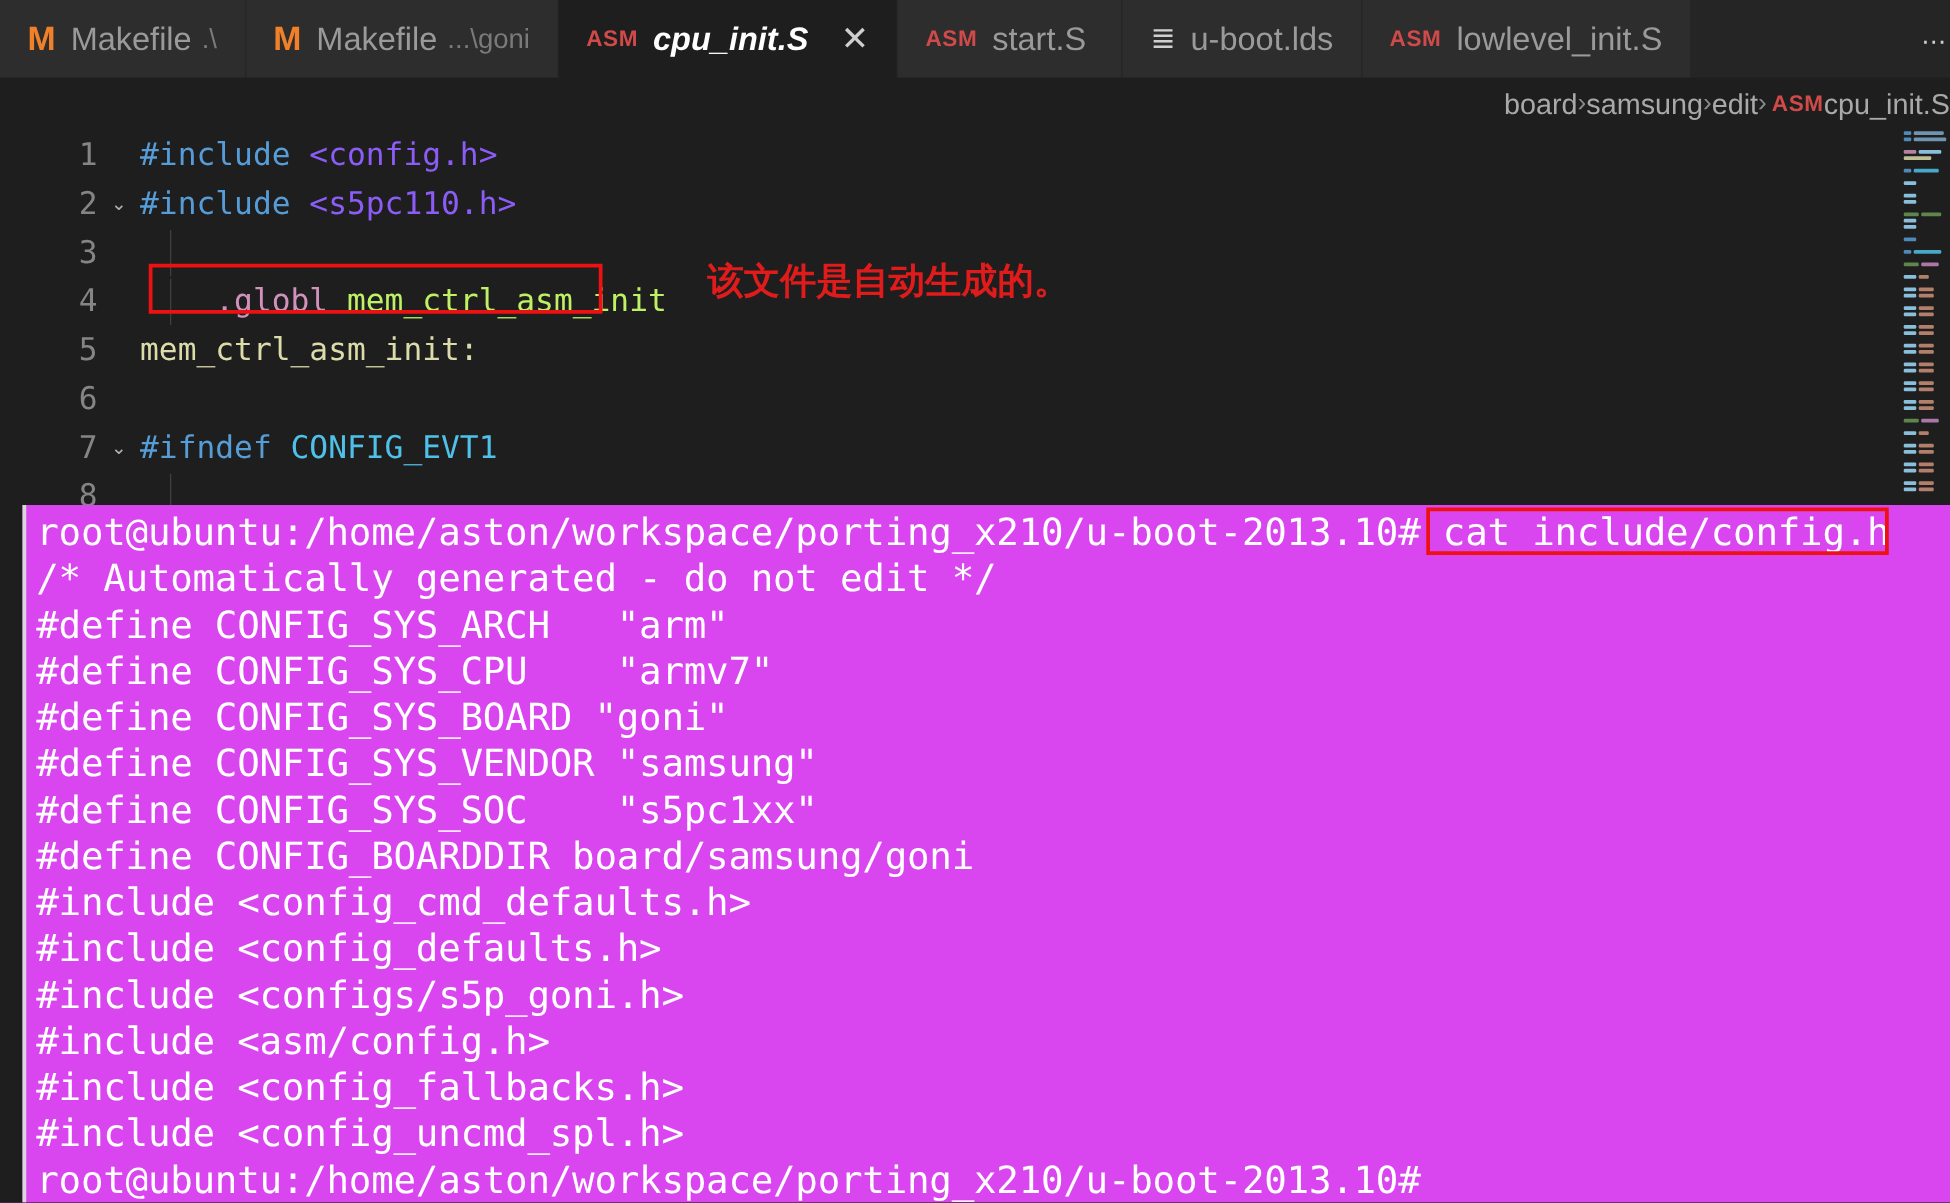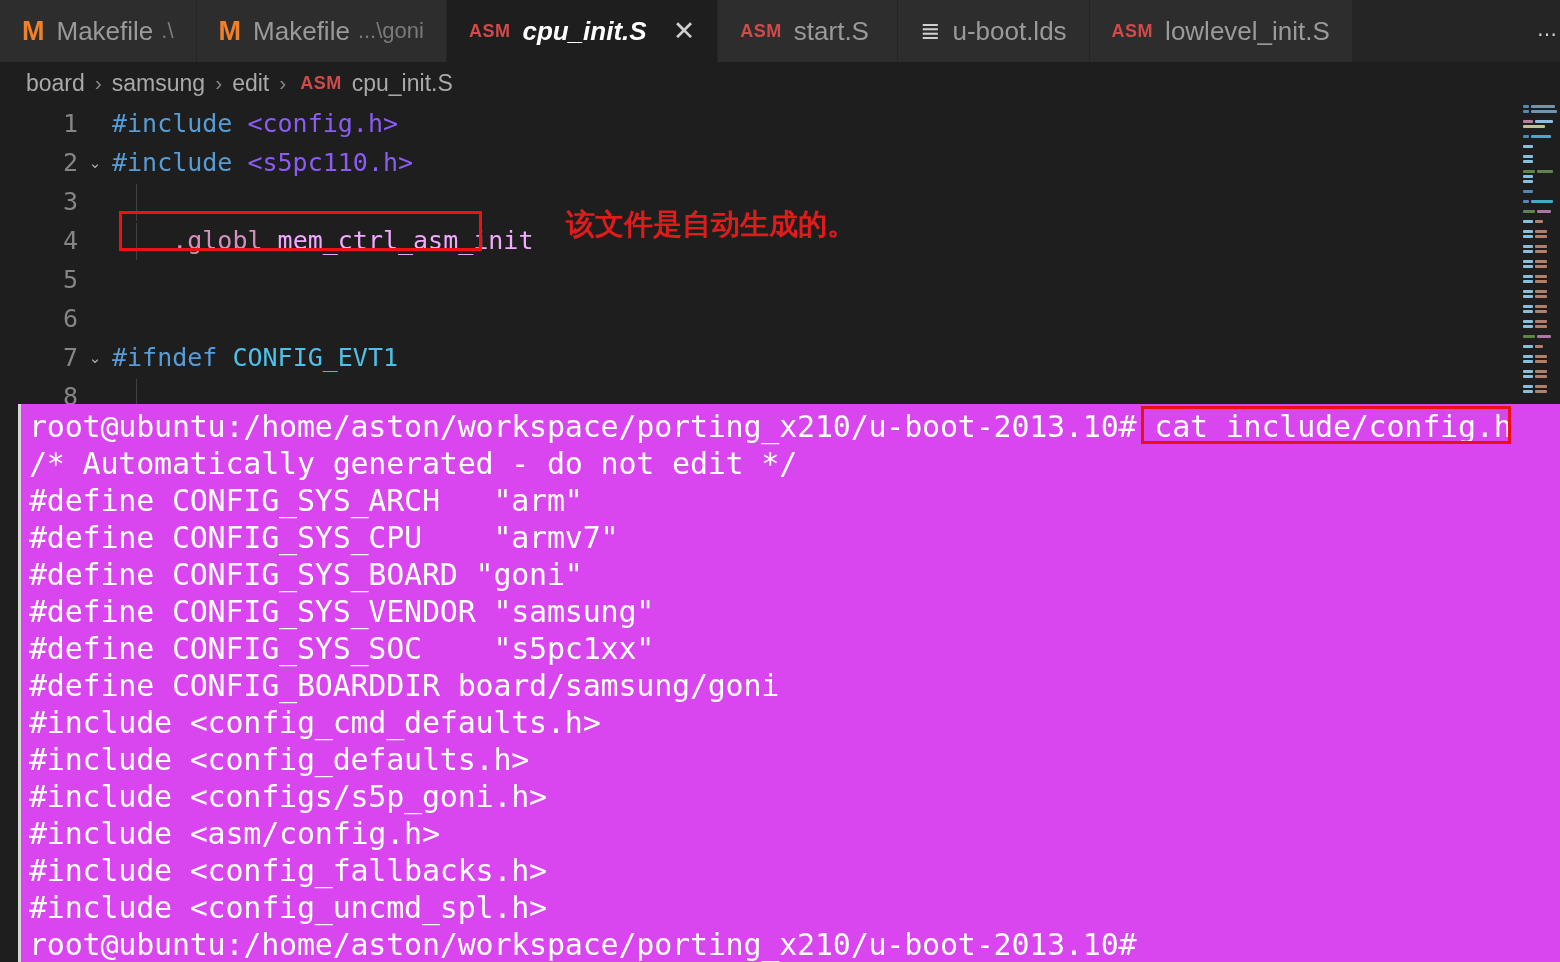--- a/index.html
+++ b/index.html
@@ -91,24 +91,23 @@
     letter-spacing: 1px;
     line-height: 1;
   }
 
   
   #breadcrumb {
     height: 42px;
     background: #1e1e1e;
     display: flex;
     align-items: center;
-    padding-left: 26px;
-    gap: 10px;
     color: #a9a9a9;
     font-size: 23px;
+    justify-content: flex-end;
   }
   #breadcrumb .sep { color: #8a8a8a; font-size: 21px; }
   #breadcrumb .crumb-ico { margin-left: 4px; }
 
   
   #editor {
     position: relative;
     height: 300px;
     background: #1e1e1e;
     overflow: hidden;
@@ -133,21 +132,21 @@
     flex: none;
     text-align: center;
     color: #b0b0b0;
     font-size: 15px;
     font-family: "Liberation Sans", sans-serif;
   }
   .codetext { color: #d4d4d4; position: relative; }
   .kw-pre { color: #569cd6; }   
   .kw-str { color: #8b5cf6; }   
   .kw-dir { color: #d291bc; }   
-  .kw-id  { color: #f0abfc; }   
+  .kw-id  { color: #bef264; }   
   .kw-lbl { color: #dcdcaa; }   
   .kw-mac { color: #4fc1e9; }   
   .indent-guide {
     position: absolute;
     width: 1px;
     background: #404040;
     left: 136px;
   }
   #hl-include {
     position: absolute;
@@ -282,21 +281,21 @@
   </div>
 
 <div id="editor">
   <div id="code-host">
       <div class="code-line"><span class="lnum">1</span><span class="fold"></span><span class="codetext"><span class="kw-pre">#include </span><span class="kw-str">&lt;config.h&gt;</span></span></div>
       <div class="code-line"><span class="lnum">2</span><span class="fold">⌄</span><span class="codetext"><span class="kw-pre">#include </span><span class="kw-str">&lt;s5pc110.h&gt;</span></span></div>
       <span class="indent-guide" style="top: 80px; height: 37px;"></span>
       <div class="code-line"><span class="lnum">3</span><span class="fold"></span><span class="codetext"></span></div>
       <span class="indent-guide" style="top: 119px; height: 37px;"></span>
       <div class="code-line"><span class="lnum">4</span><span class="fold"></span><span class="codetext"><span class="codetext">    </span><span class="kw-dir">.globl </span><span class="kw-id">mem_ctrl_asm_init</span></span></div>
-      <div class="code-line"><span class="lnum">5</span><span class="fold"></span></div>
+      <div class="code-line"><span class="lnum">5</span><span class="fold"></span><span class="codetext"><span class="kw-lbl">mem_ctrl_asm_init:</span></span></div>
       <div class="code-line"><span class="lnum">6</span><span class="fold"></span><span class="codetext"></span></div>
       <div class="code-line"><span class="lnum">7</span><span class="fold">⌄</span><span class="codetext"><span class="kw-pre">#ifndef </span><span class="kw-mac">CONFIG_EVT1</span></span></div>
       <span class="indent-guide" style="top: 275px; height: 37px;"></span>
       <div class="code-line"><span class="lnum">8</span><span class="fold"></span><span class="codetext"></span></div>
     </div>
   <div id="hl-include"></div>
   <div id="annotation">该文件是自动生成的。</div>
   <div id="minimap">
       <div class="mm-row">
         <div class="mm-seg" style="width: 6px; background: rgb(86, 156, 214);"></div>

